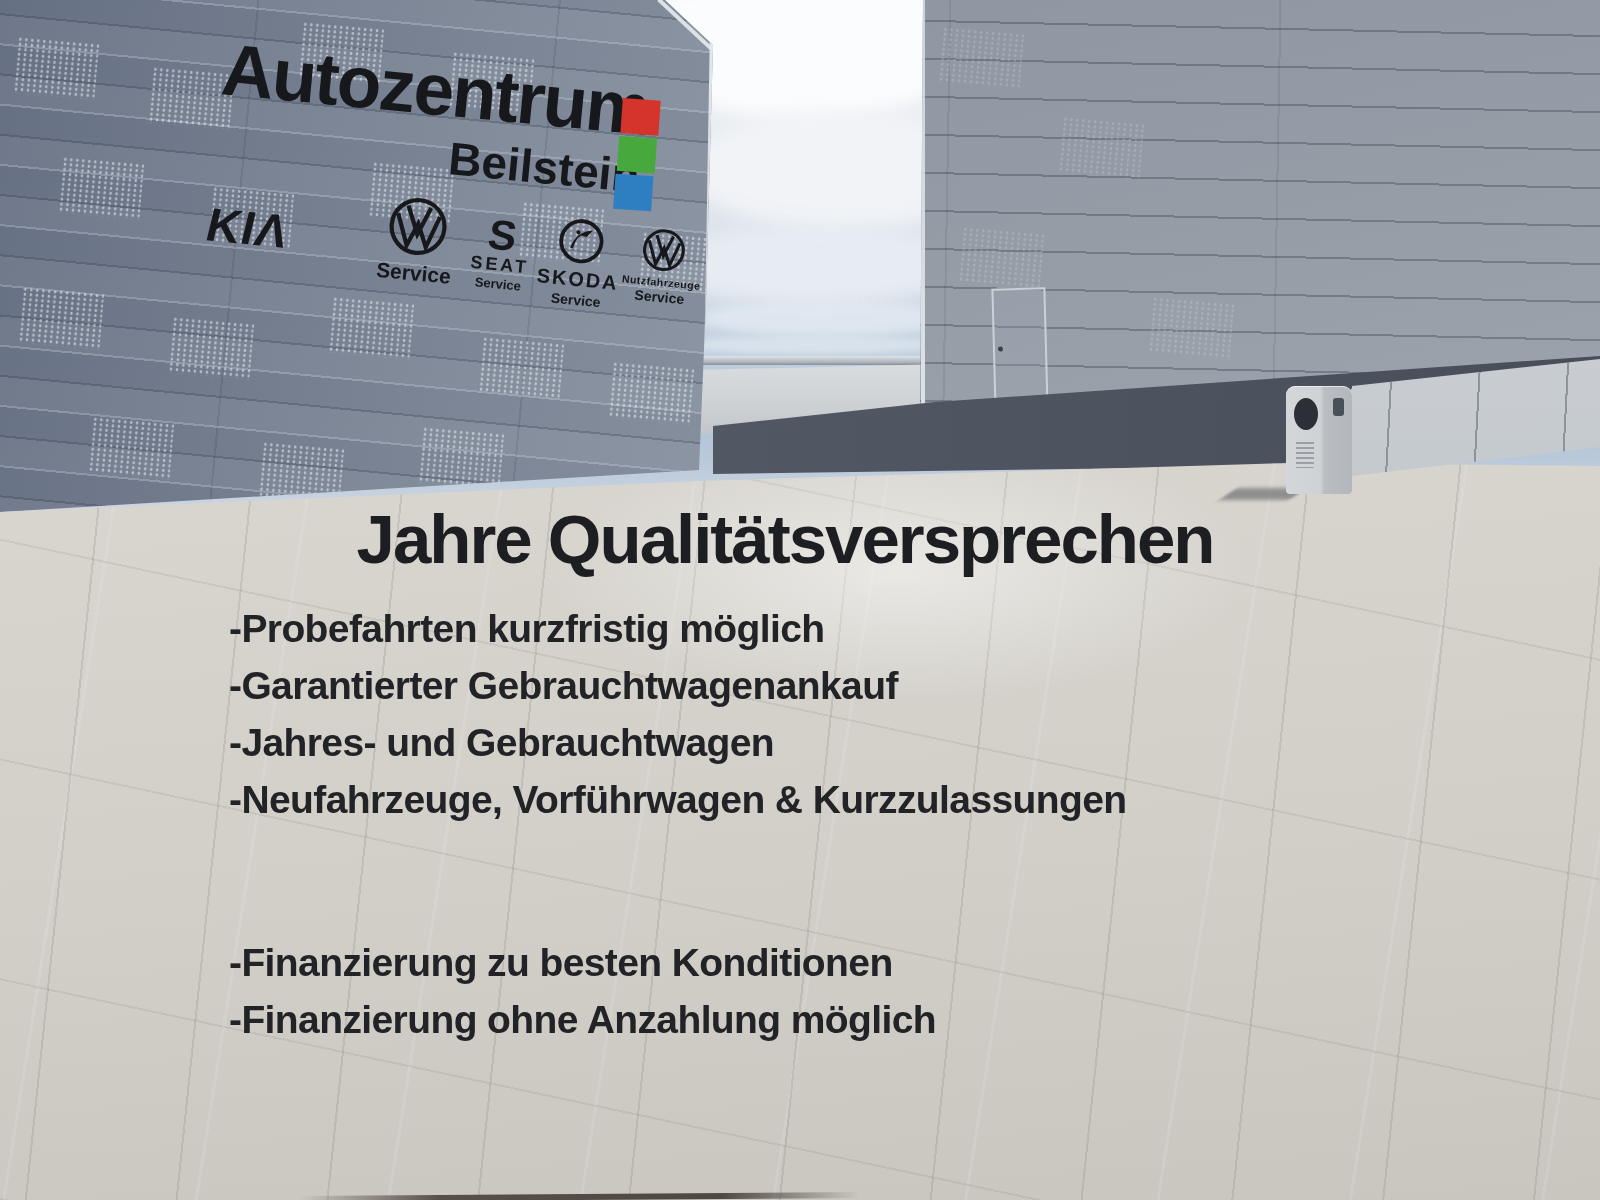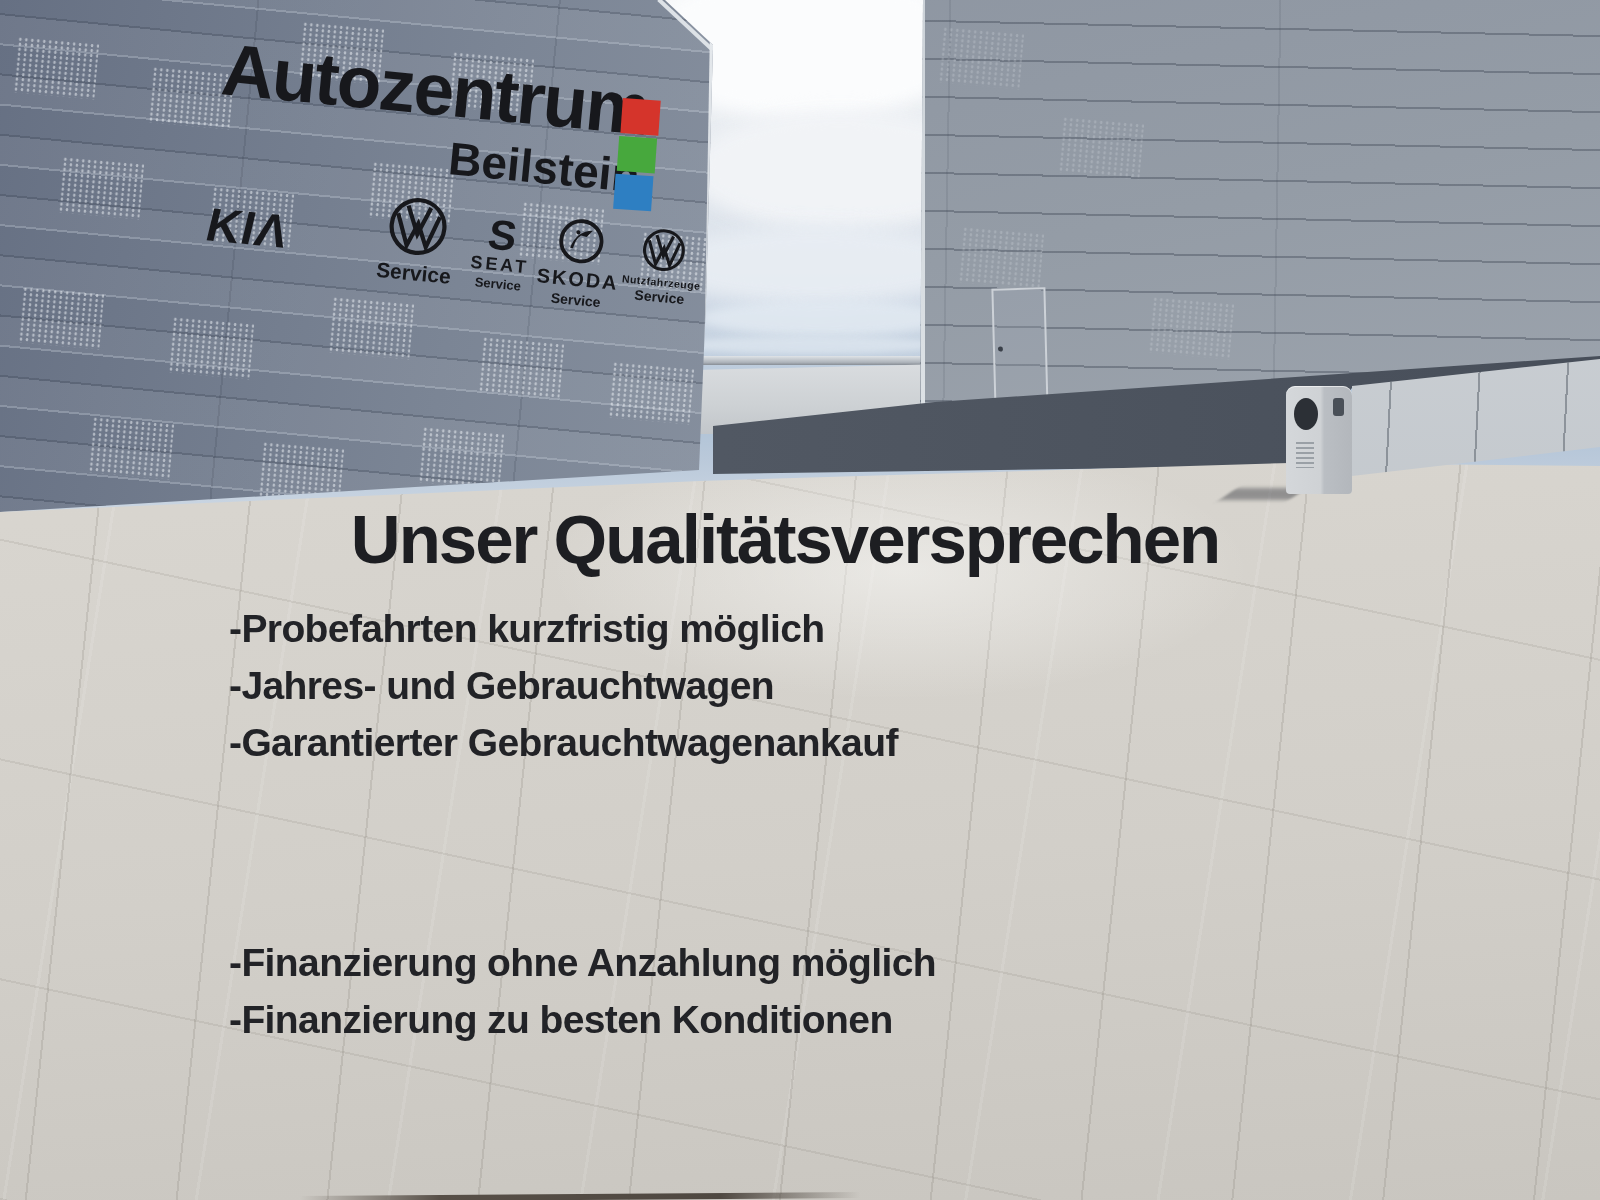--- a/index.html
+++ b/index.html
@@ -237,26 +237,27 @@
 
   <div class="bin-shadow"></div>
   <div class="bin">
     <div class="hole"></div>
     <div class="slot"></div>
     <div class="label"></div>
   </div>
 
   <div class="bottom-edge"></div>
 
-  <div class="headline">Unser Qualitätsversprechen</div>
+  <div class="headline">Jahre Qualitätsversprechen</div>
 
   <div class="promise-group pg1">
     <div>-Probefahrten kurzfristig möglich</div>
+    <div>-Garantierter Gebrauchtwagenankauf</div>
     <div>-Jahres- und Gebrauchtwagen</div>
-    <div>-Garantierter Gebrauchtwagenankauf</div>
+    <div>-Neufahrzeuge, Vorführwagen &amp; Kurzzulassungen</div>
   </div>
 
   <div class="promise-group pg2">
+    <div>-Finanzierung zu besten Konditionen</div>
     <div>-Finanzierung ohne Anzahlung möglich</div>
-    <div>-Finanzierung zu besten Konditionen</div>
   </div>
 
 </div>
 
 </body></html>

